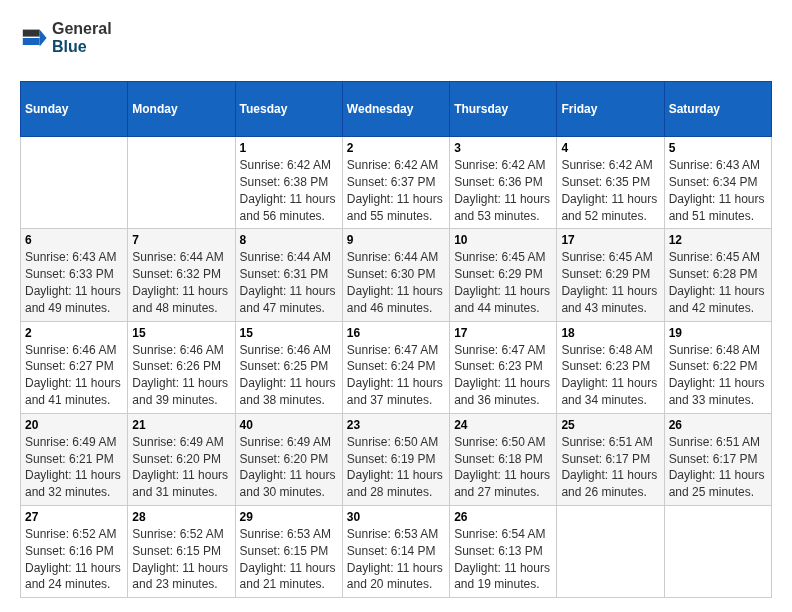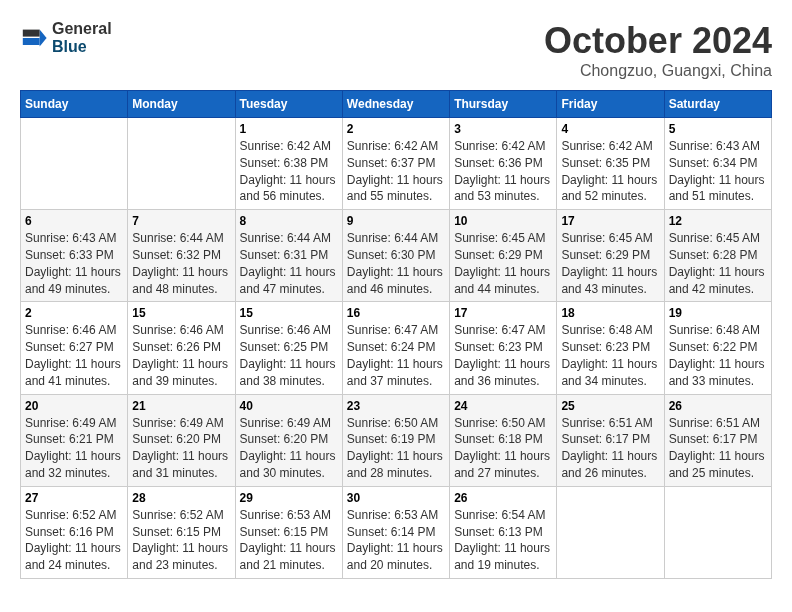--- a/index.html
+++ b/index.html
@@ -7,21 +7,21 @@
       font-family: Arial, sans-serif;
       background: #fff;
       width: 792px;
       min-height: 612px;
       padding: 20px;
     }
     .header {
       display: flex;
       justify-content: space-between;
       align-items: flex-start;
-      margin-bottom: 10px;
+      margin-bottom: 26px;
     }
     .logo {
       display: flex;
       align-items: center;
       gap: 4px;
     }
     .logo-text {
       display: flex;
       flex-direction: column;
       font-size: 16px;
@@ -47,21 +47,21 @@
       color: #555;
     }
     .calendar {
       width: 100%;
       border-collapse: collapse;
       font-size: 11px;
     }
     .calendar th {
       background: #1565c0;
       color: #fff;
-      padding: 6px 4px;
+      padding: 20px 4px;
       text-align: left;
       font-size: 12px;
       border: 1px solid #0d47a1;
     }
     .calendar td {
       border: 1px solid #ccc;
       vertical-align: top;
       padding: 4px;
       width: calc(100% / 7);
       min-height: 80px;
@@ -94,24 +94,20 @@
       <rect x="0" y="0" width="40" height="40" fill="white"></rect>
       <polygon points="28,8 38,20 28,32" fill="#1565c0"></polygon>
       <rect x="4" y="8" width="24" height="10" fill="#333"></rect>
       <rect x="4" y="20" width="24" height="10" fill="#1565c0"></rect>
     </svg>
     <div class="logo-text">
       <span class="logo-general">General</span>
       <span class="logo-blue">Blue</span>
     </div>
   </div>
-  <div class="title-block">
-    <div class="month-title">October 2024</div>
-    <div class="location">Chongzuo, Guangxi, China</div>
-  </div>
 </div>
 
 <table class="calendar">
   <thead>
     <tr>
     <th>Sunday</th>
         <th>Monday</th>
         <th>Tuesday</th>
         <th>Wednesday</th>
         <th>Thursday</th>

